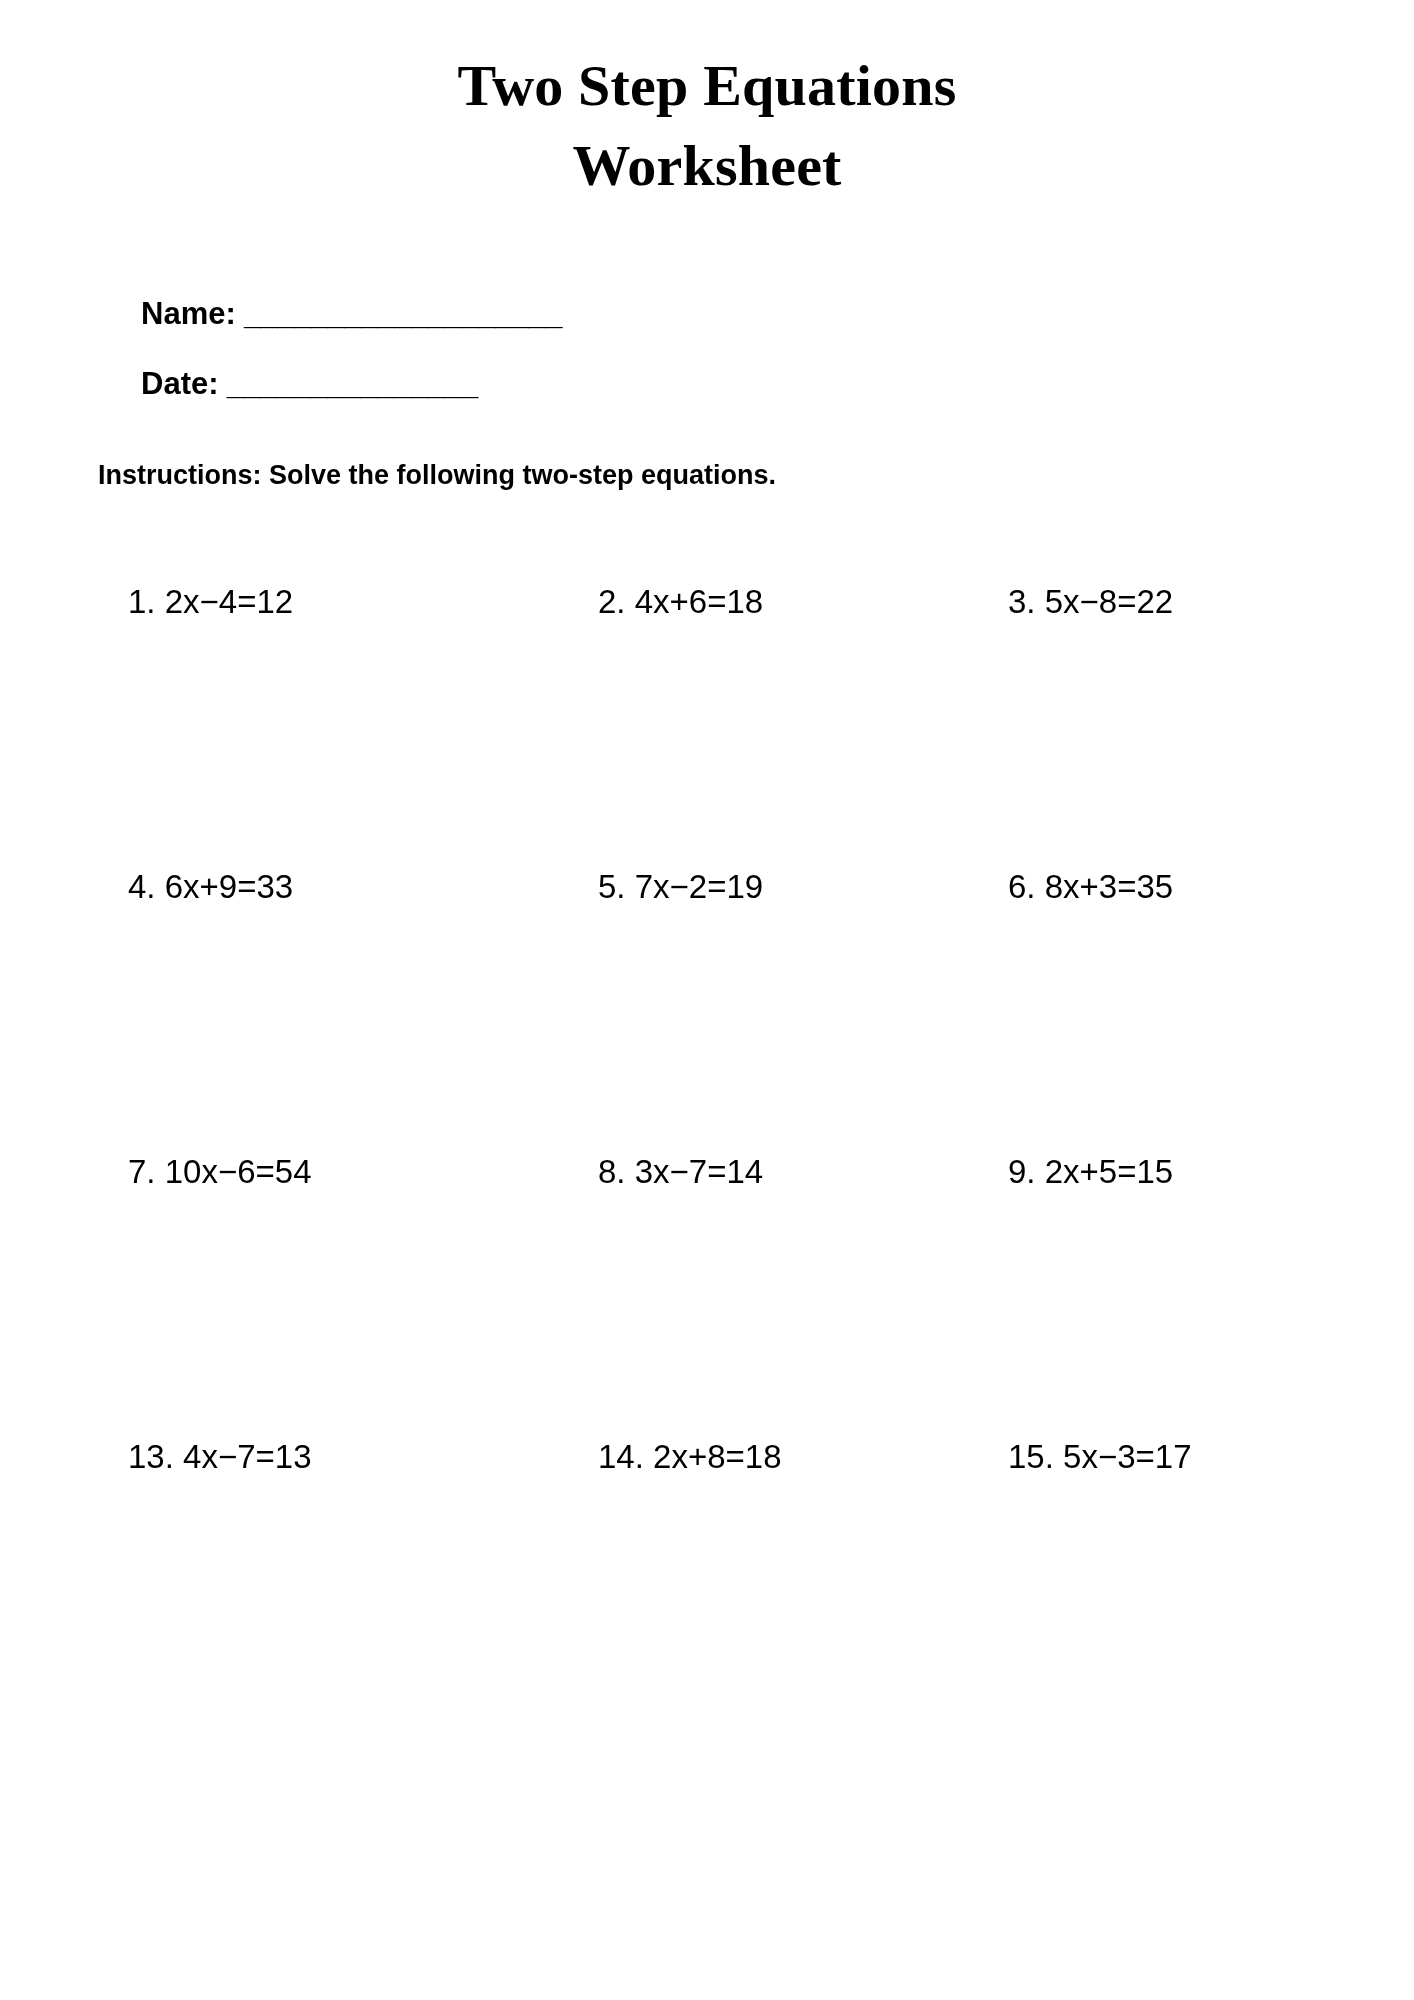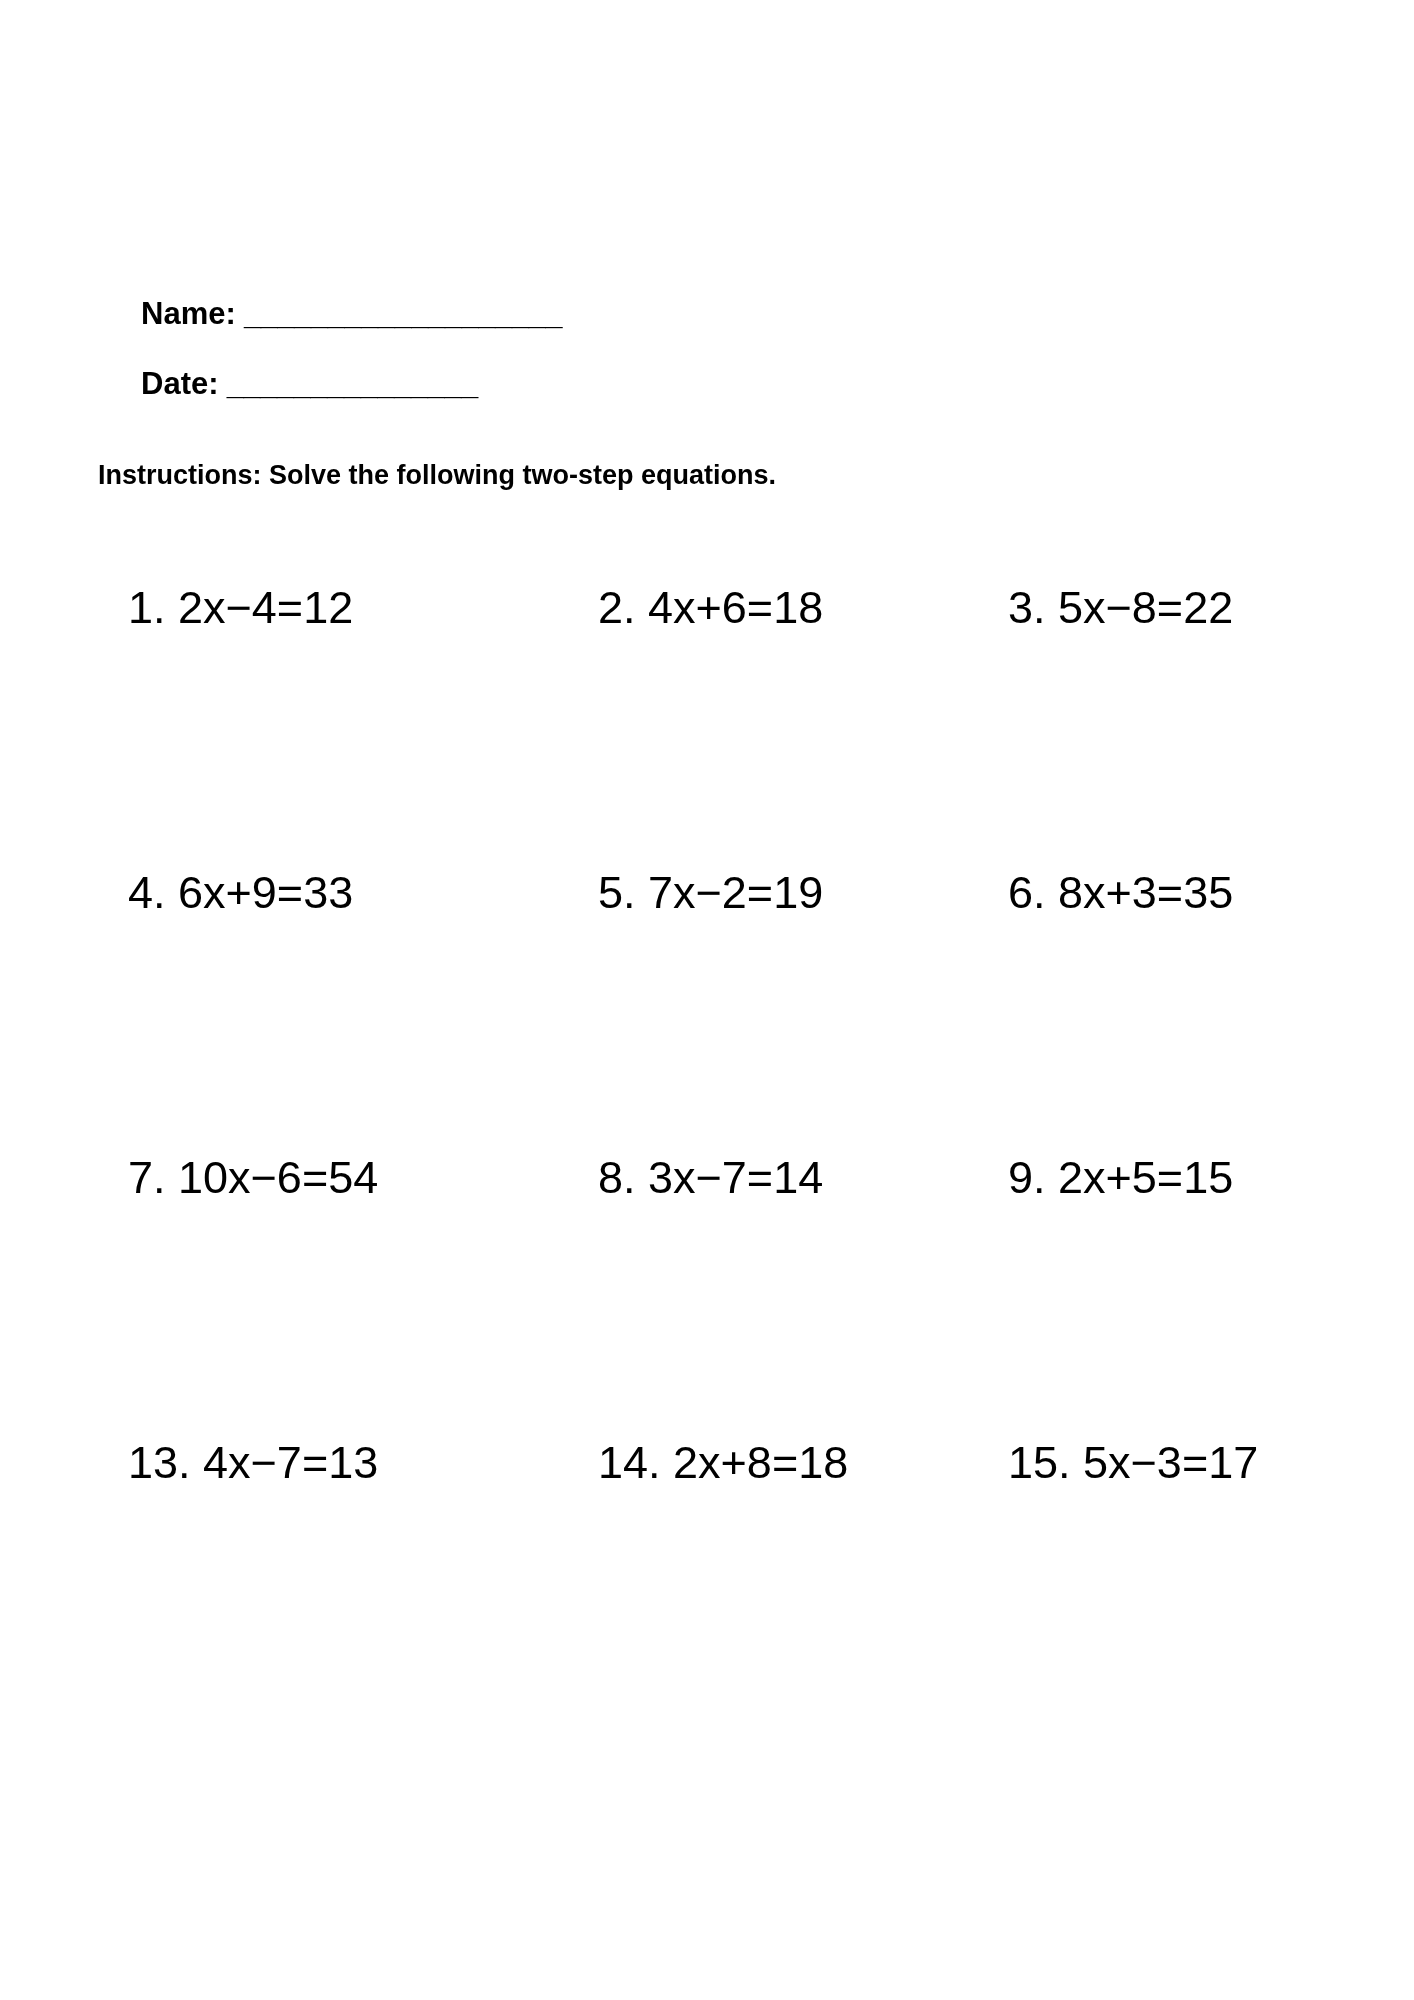--- a/index.html
+++ b/index.html
@@ -94,34 +94,38 @@
     width: 1414px;
   }
   .problem-row {
     position: relative;
     height: 285px;
   }
   .problem-cell {
     position: absolute;
     top: 0;
     font-family: "Liberation Sans", sans-serif;
-    font-size: 45px;
+    font-size: 33px;
     line-height: 1;
     white-space: nowrap;
     color: #000000;
   }
   .col-0 { left: 128px; }
   .col-1 { left: 598px; }
   .col-2 { left: 1008px; }
 </style>
 </head>
 <body>
 
 <div class="page">
 
+  <div class="title-block">
+    <span class="title-line">Two Step Equations</span>
+    <span class="title-line">Worksheet</span>
+  </div>
 
   <div class="field-row field-name">
     <span class="field-label">Name:</span><span class="field-blank"> ___________________</span>
   </div>
 
   <div class="field-row field-date">
     <span class="field-label">Date:</span><span class="field-blank"> _______________</span>
   </div>
 
   <div class="instructions">

